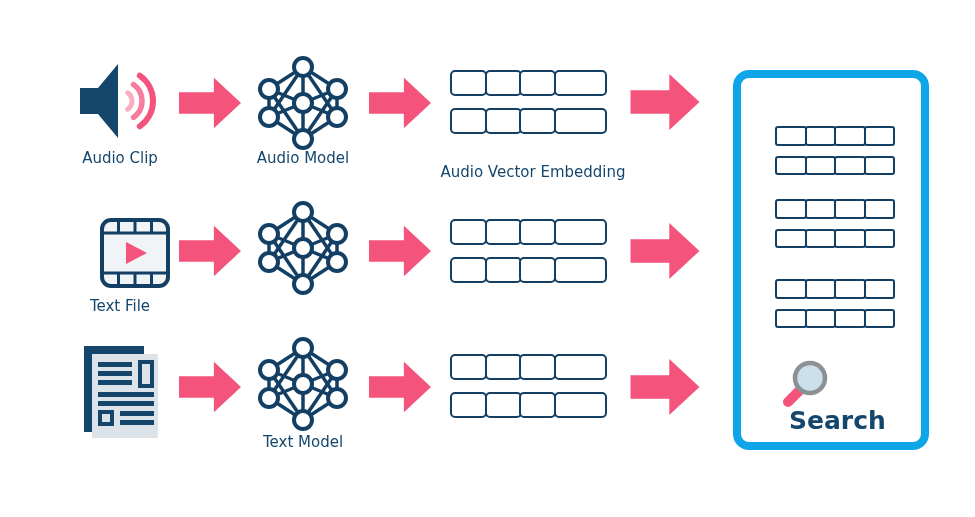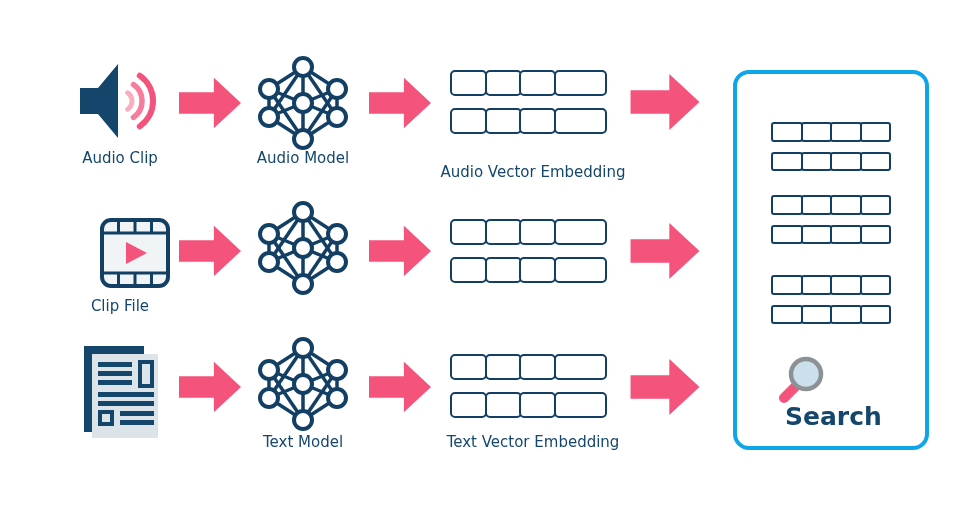--- a/index.html
+++ b/index.html
@@ -20,21 +20,21 @@
   .vec-row{display:flex;margin-bottom:12px;}
   .vec-cell{
     box-sizing:border-box;height:26px;background:#ffffff;
     border:2.5px solid #123F63;border-radius:5px;margin-left:-2.5px;
   }
   .vec-cell:first-child{margin-left:0;}
   .vc-a{width:37px;} .vc-b{width:53px;}
   
   .panel{
     position:absolute;left:733px;top:70px;width:196px;height:380px;
-    background:#ffffff;border:4px solid #0ea5e9;border-radius:16px;box-sizing:border-box;
+    background:#ffffff;border:8px solid #0ea5e9;border-radius:16px;box-sizing:border-box;
   }
   .db-grid{position:absolute;left:34px;width:120px;}
   .db-row{display:flex;margin-bottom:10px;}
   .db-cell{
     box-sizing:border-box;width:31.5px;height:19.5px;background:#ffffff;
     border:2px solid #123F63;border-radius:3px;margin-left:-2px;
   }
   .db-cell:first-child{margin-left:0;}
 </style>
 </head>
@@ -175,21 +175,21 @@
         <div class="vec-cell vc-a"></div>
         <div class="vec-cell vc-a"></div>
         <div class="vec-cell vc-b"></div>
       </div>
   </div>
 
   <svg class="abs" style="left:630px;top:223px" width="70" height="56" viewBox="0 0 64 52">
     <polygon points="0,15 36,15 36,0 64,26 36,52 36,37 0,37" fill="#F4537B"></polygon>
   </svg>
 
-  <div class="lbl" style="left:30px;top:295px;width:180px">Clip File</div>
+  <div class="lbl" style="left:30px;top:295px;width:180px">Text File</div>
 
   <svg class="abs" style="left:76px;top:344px" width="90" height="96" viewBox="0 0 90 96">
     <rect x="8" y="2" width="60" height="86" fill="#14466B"></rect>
     <rect x="16" y="10" width="66" height="84" fill="#DCE3E9"></rect>
     <g fill="#14466B">
       <rect x="22" y="18" width="34" height="5"></rect>
       <rect x="22" y="27" width="34" height="5"></rect>
       <rect x="22" y="36" width="34" height="5"></rect>
       <rect x="62" y="16" width="16" height="28"></rect>
       <rect x="22" y="48" width="56" height="5"></rect>
@@ -253,21 +253,20 @@
         <div class="vec-cell vc-a"></div>
         <div class="vec-cell vc-b"></div>
       </div>
   </div>
 
   <svg class="abs" style="left:630px;top:359px" width="70" height="56" viewBox="0 0 64 52">
     <polygon points="0,15 36,15 36,0 64,26 36,52 36,37 0,37" fill="#F4537B"></polygon>
   </svg>
 
   <div class="lbl" style="left:213px;top:431px;width:180px">Text Model</div>
-  <div class="lbl" style="left:433px;top:431px;width:200px">Text Vector Embedding</div>
 
   <div class="panel">
 
     <div class="db-grid" style="top:48px">
       <div class="db-row">
           <div class="db-cell"></div>
           <div class="db-cell"></div>
           <div class="db-cell"></div>
           <div class="db-cell"></div>
         </div>

